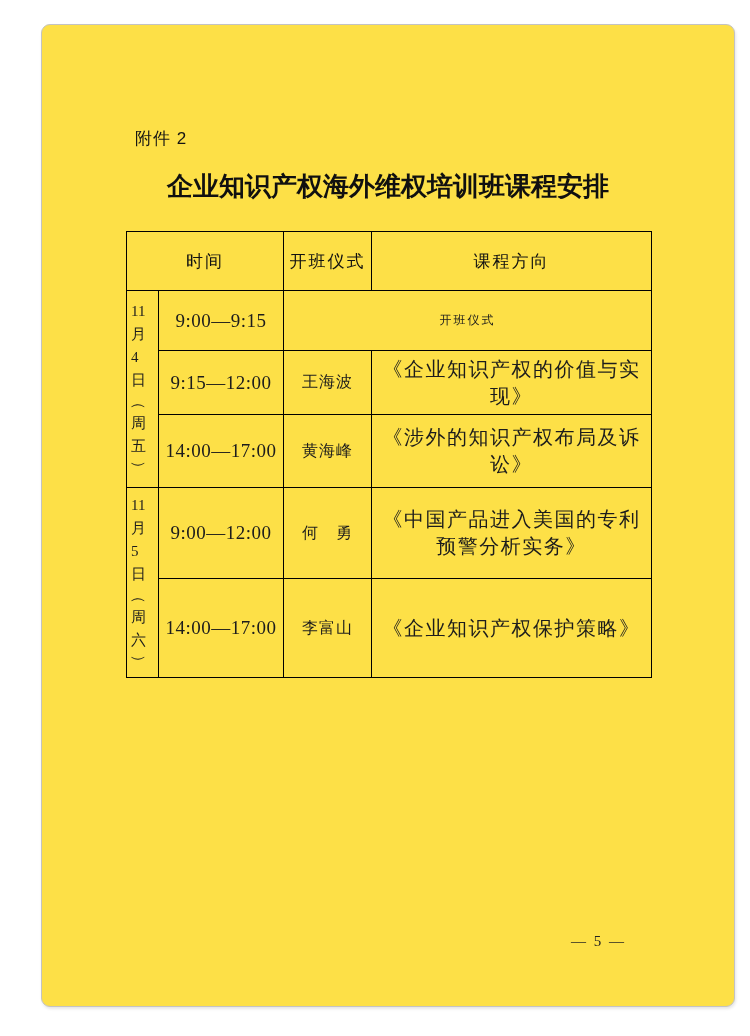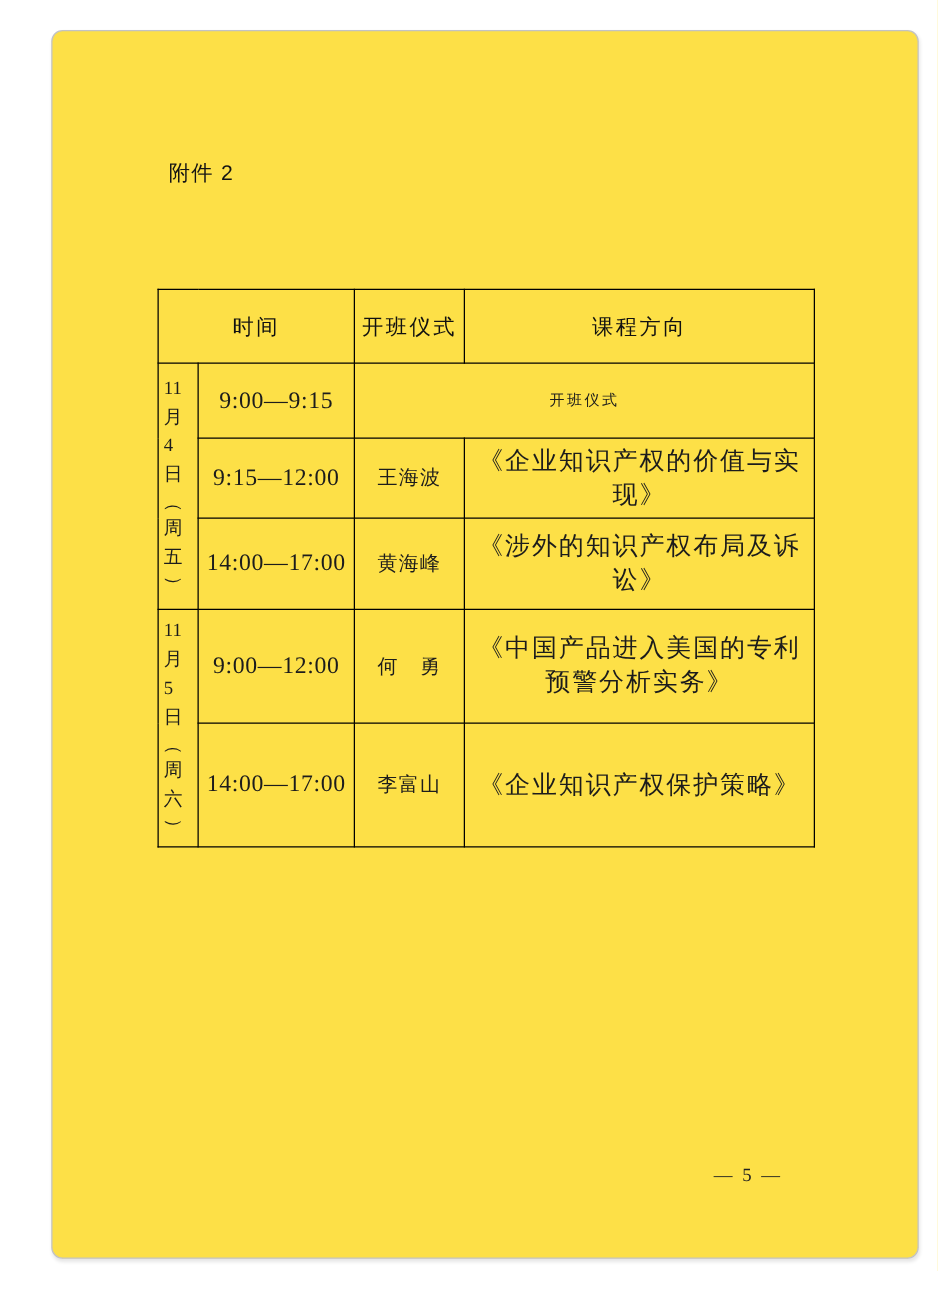--- a/index.html
+++ b/index.html
@@ -105,20 +105,21 @@
   }
 </style>
 </head>
 <body>
 
 <div class="canvas">
   <div class="page">
 
     <div class="attachment">附件 2</div>
 
+    <div class="doc-title">企业知识产权海外维权培训班课程安排</div>
 
     <table class="schedule">
       <colgroup>
         <col style="width:32px">
         <col style="width:125px">
         <col style="width:88px">
         <col style="width:280px">
       </colgroup>
       <tbody>
         <tr style="height:59px">

